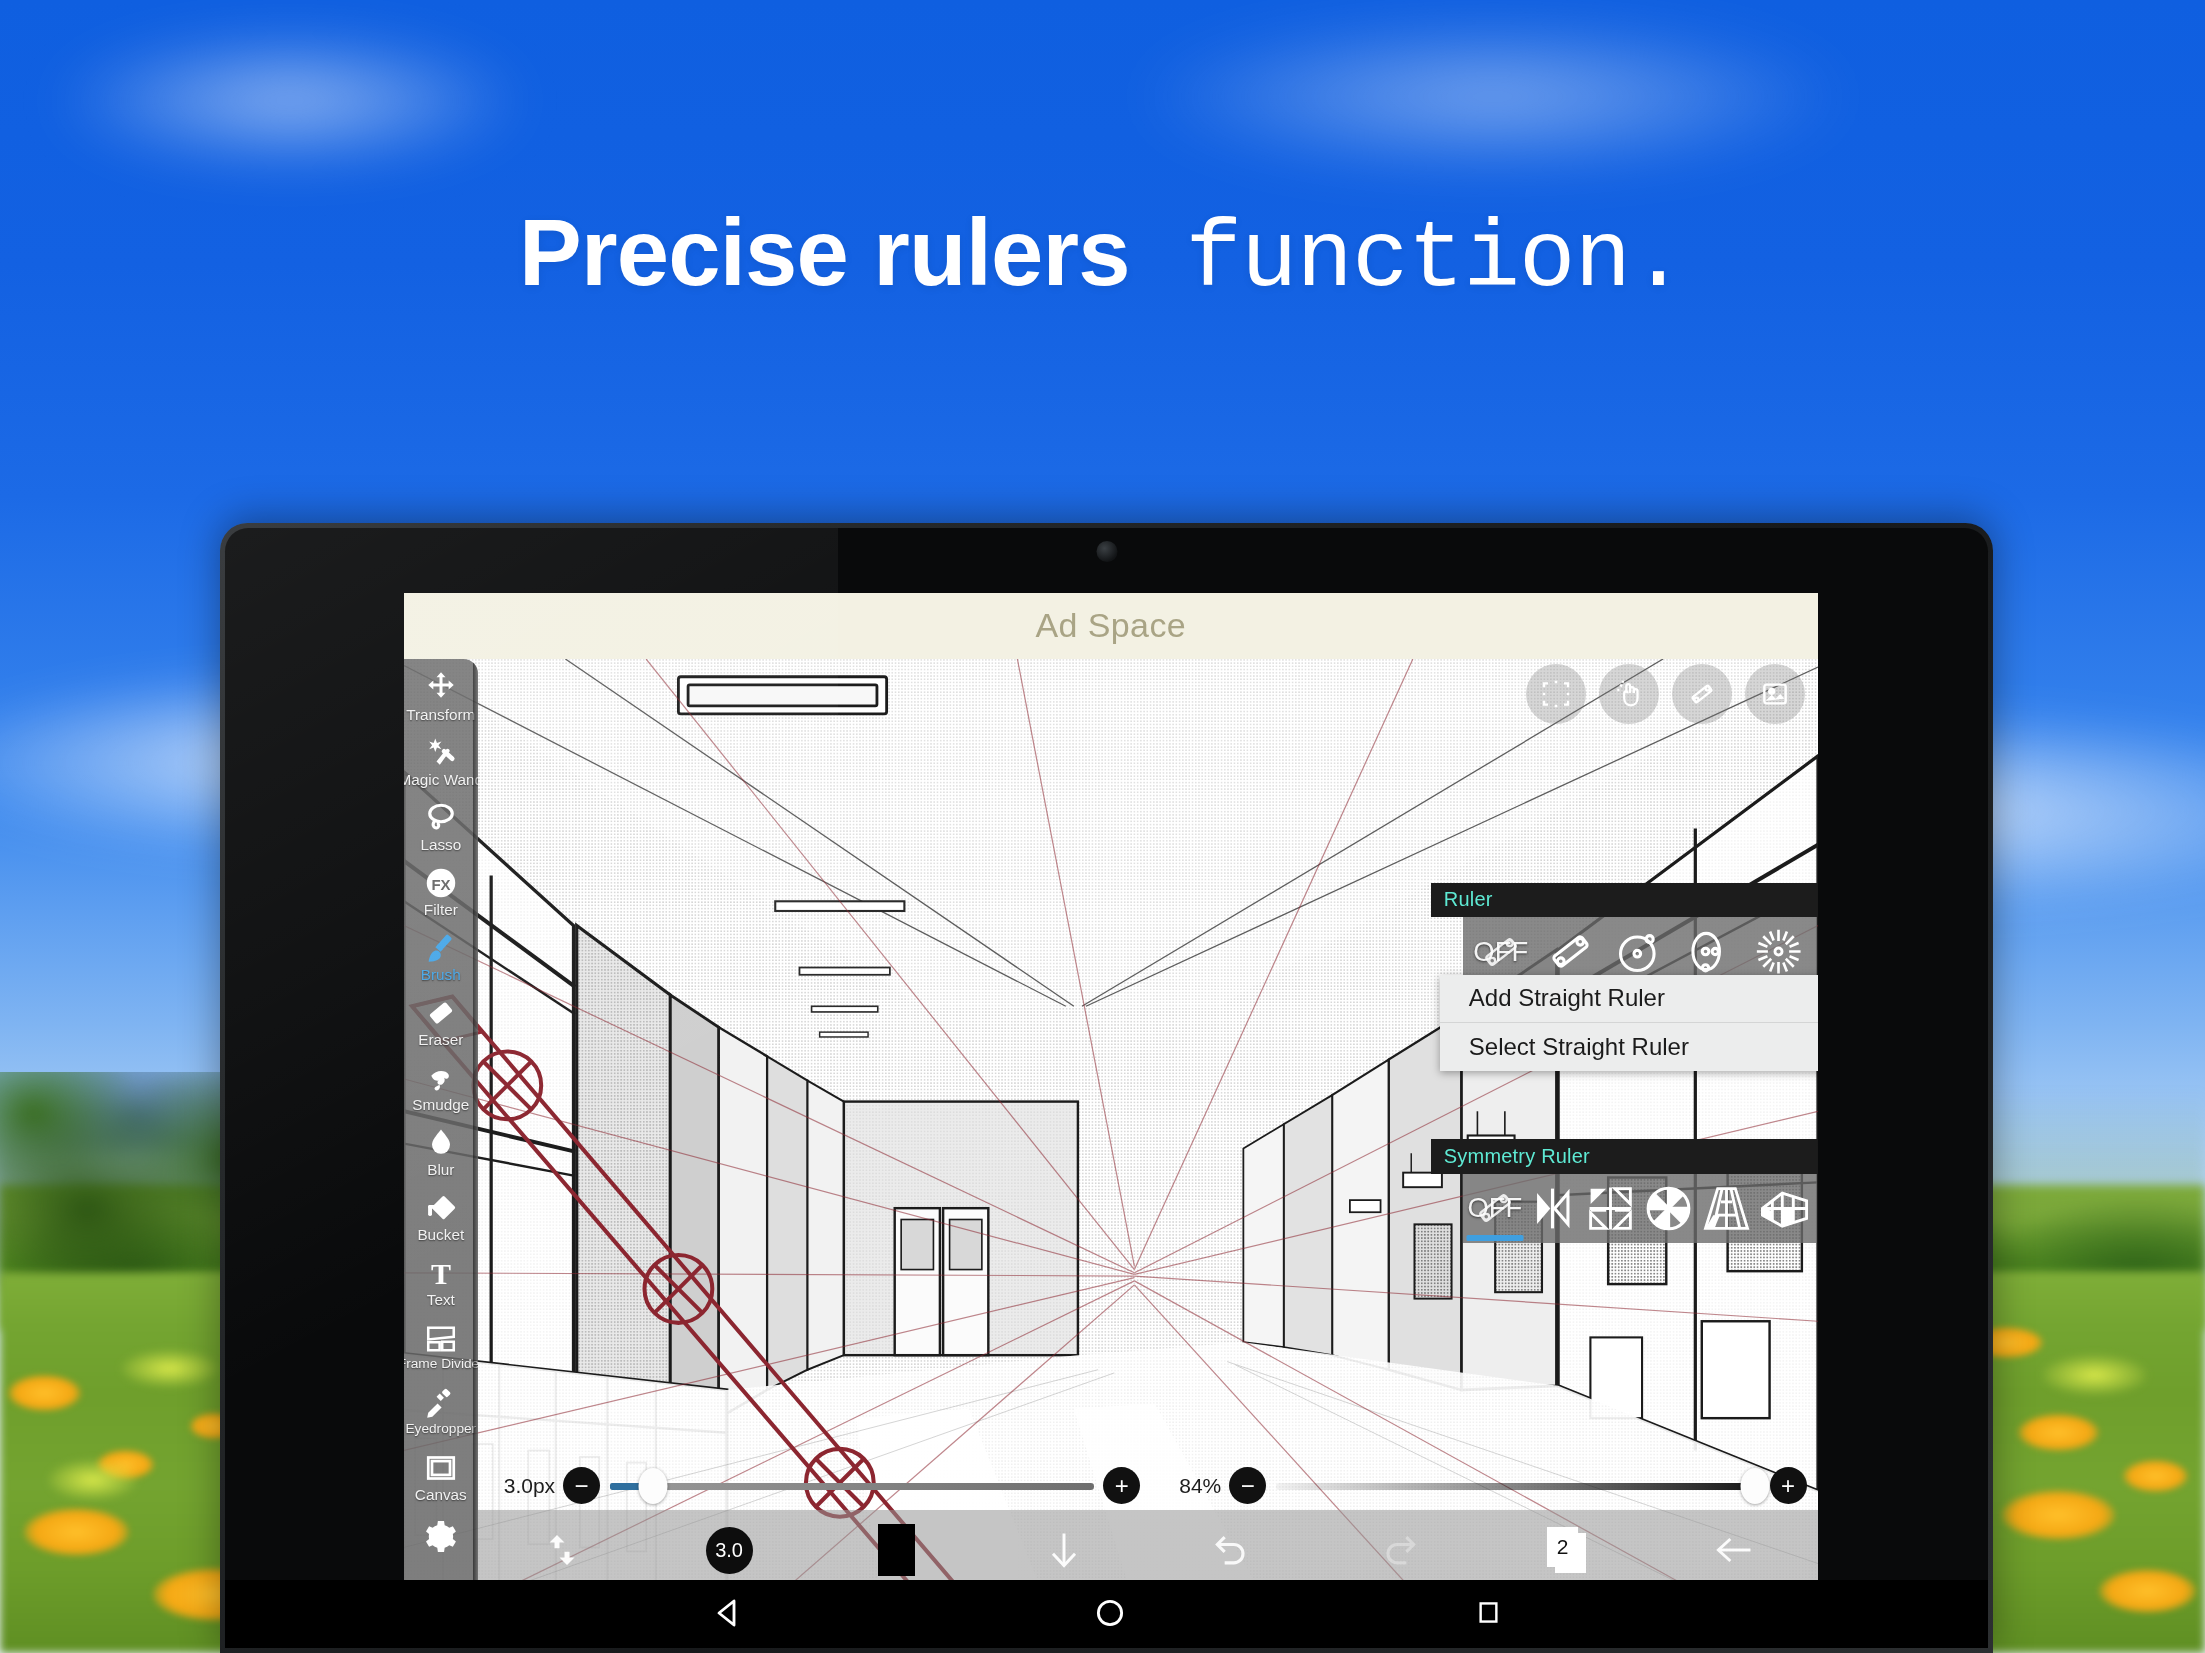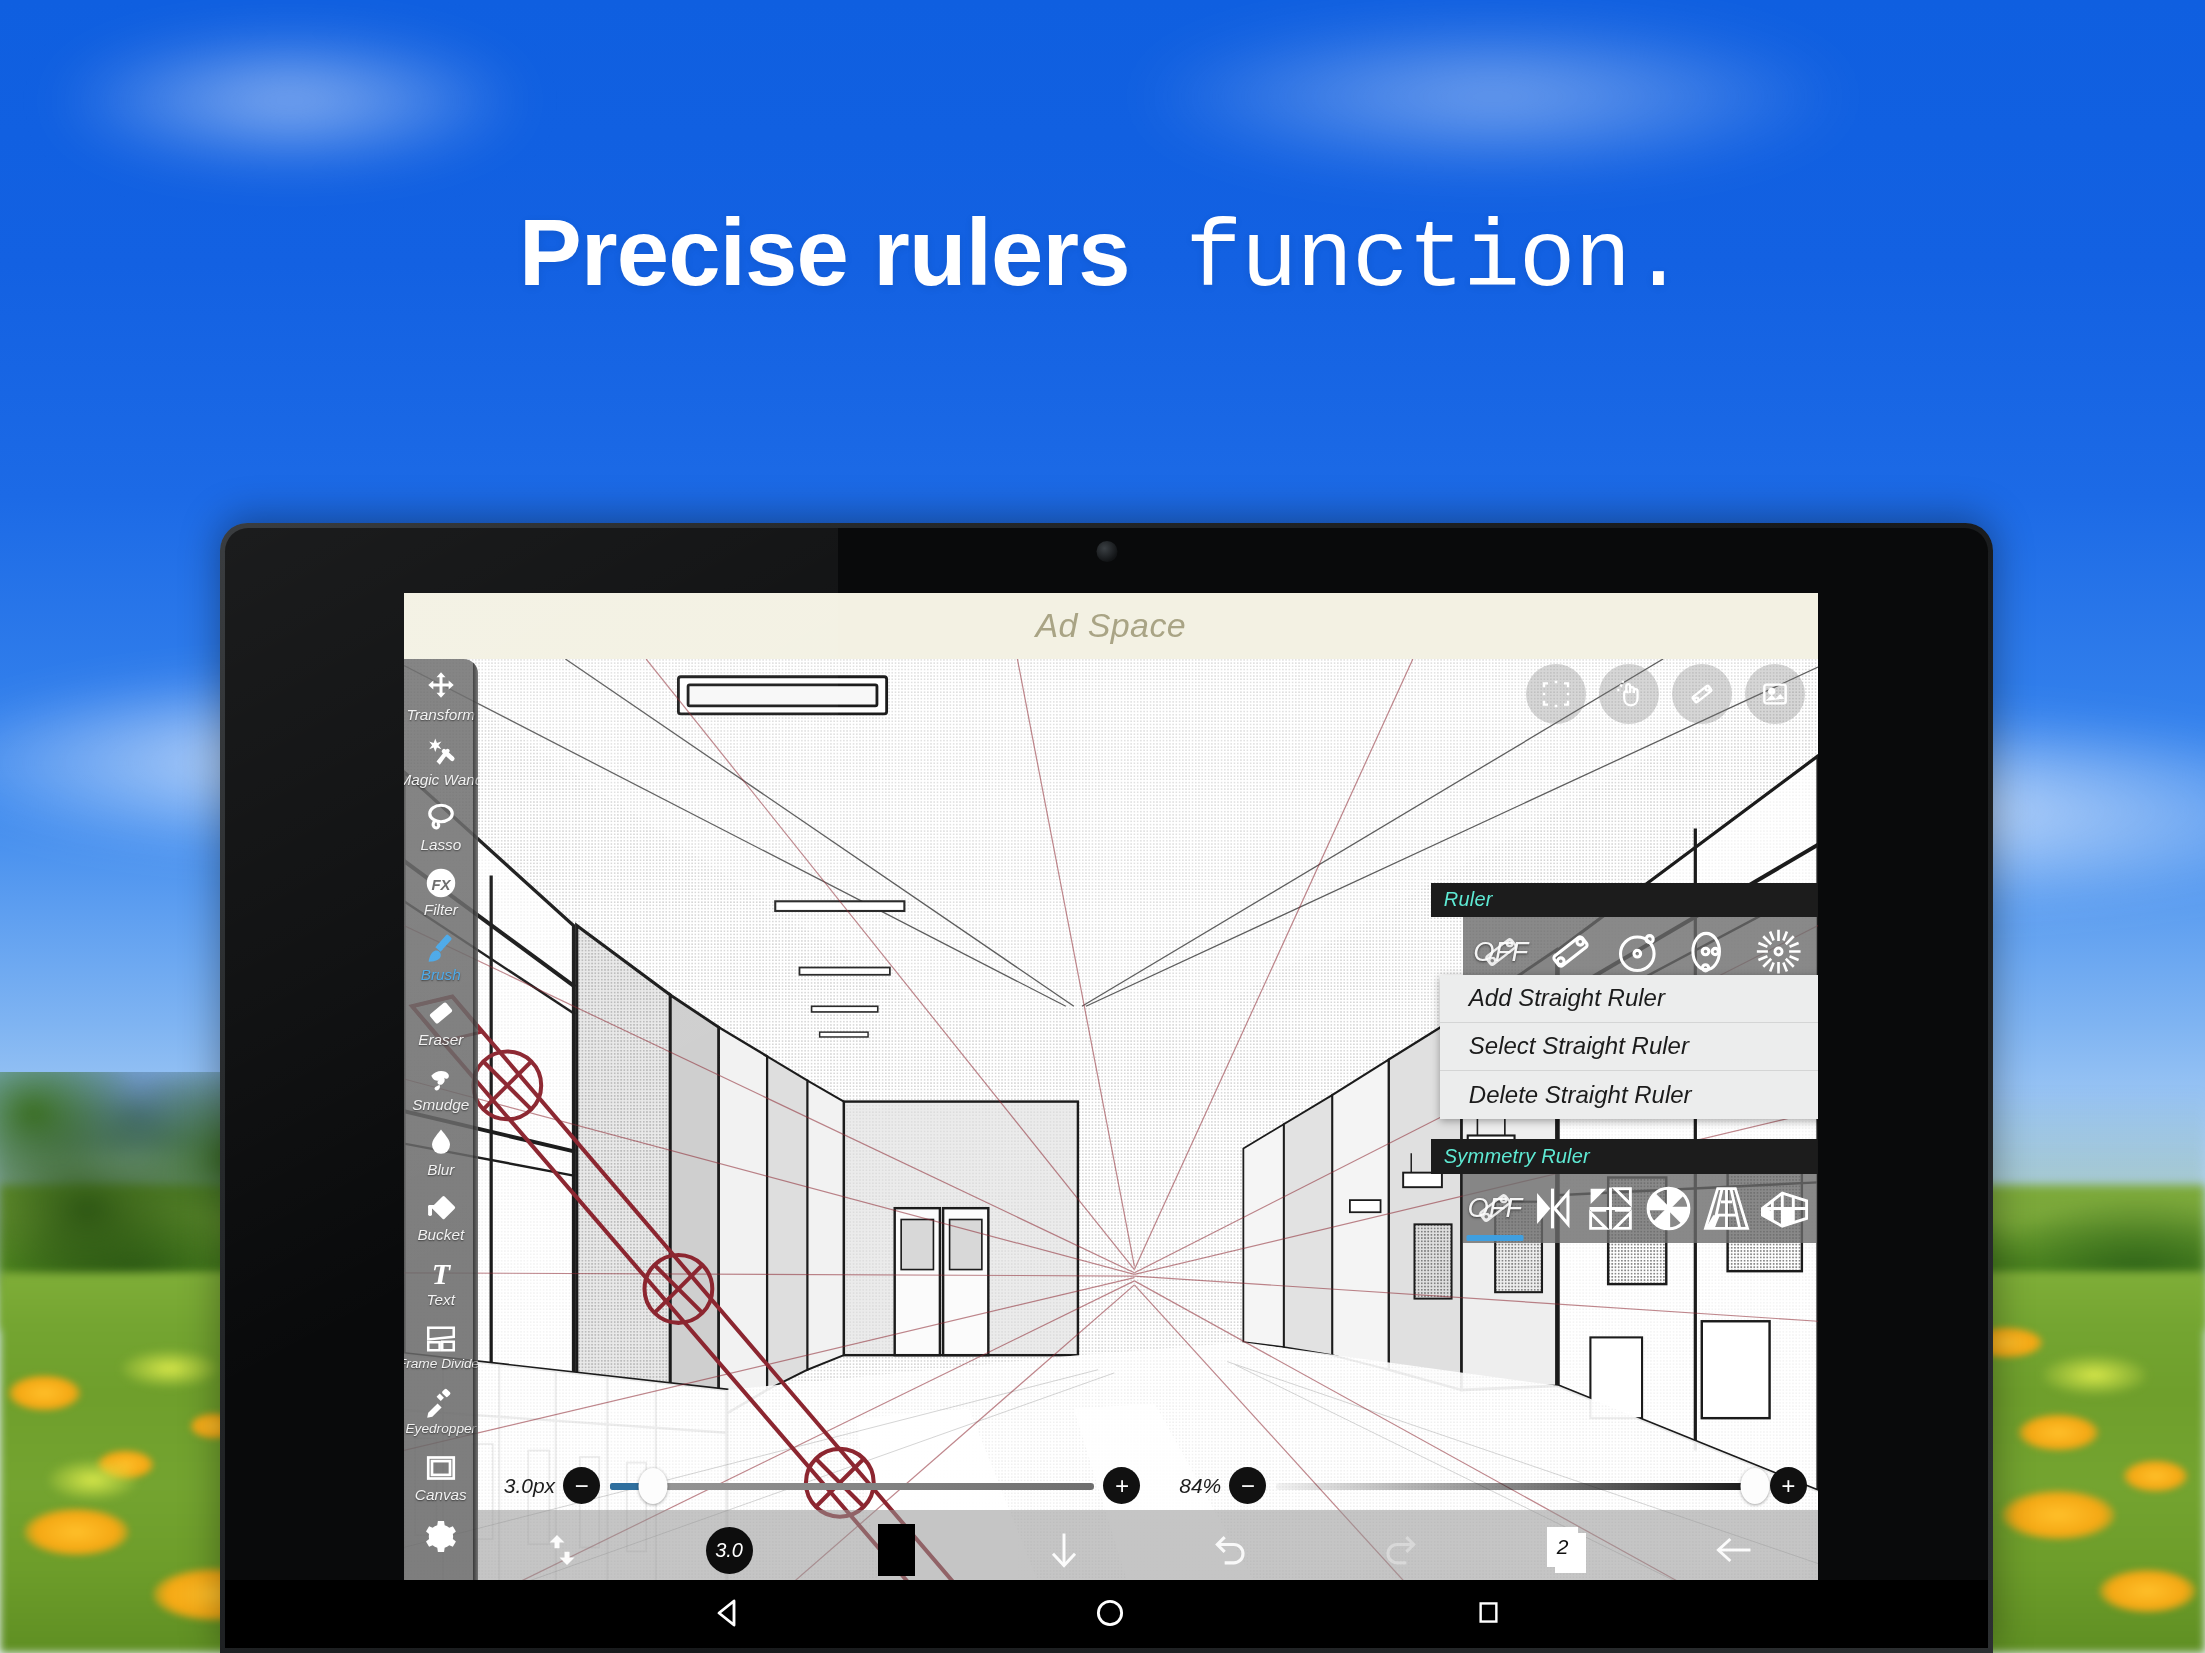--- a/index.html
+++ b/index.html
@@ -122,21 +122,20 @@
     border-radius: 27.4px 27.4px 0 0;
     box-shadow: 0 -4.8px 39px rgba(0,0,0,0.38);
     padding: 4.8px;
   }
   #tablet-inner {
     position: relative;
     width: 100%; height: 100%;
     background: #090a0b;
     border-radius: 23.4px 23.4px 0 0;
     overflow: hidden;
-    font-style: italic;
   }
   .cam {
     position: absolute; left: 50%; transform: translateX(-50%);
     top: 13px; width: 21px; height: 21px; border-radius: 50%;
     background: radial-gradient(circle at 38% 35%, #3b4044 0%, #121416 70%);
   }
   .cam2 {
     position: absolute; left: 308px; top: 1111px;
     width: 16px; height: 16px; border-radius: 50%;
     background: radial-gradient(circle at 40% 35%, #34383c 0%, #111315 70%);
@@ -687,21 +686,20 @@
                   <polygon points="2,12 6.5,13 6.5,17.5 2,15" fill="#ffffff" stroke="none"></polygon>
                   <polygon points="11,12 16,12 16,18.3 11,20" fill="#ffffff" stroke="none"></polygon>
                 </svg>
               </div>
             </div>
           </div>
 
           <div id="rulermenu">
             <div class="mitem">Add Straight Ruler</div>
             <div class="mitem">Select Straight Ruler</div>
-            <div class="mitem">Delete Straight Ruler</div>
           </div>
 
           <div id="sliderbar">
             <div class="sval">3.0px</div>
             <div class="sbtn">−</div>
             <div class="strack">
               <div style="position:absolute;left:0;right:0;top:4.8px;height:7.3px;border-radius:3.2px;background:linear-gradient(to right,#9a9a9a,#6e6e6e);"></div>
               <div class="fill" style="width:9%;top:4.8px;height:7.3px;background:#2f6f9e;"></div>
               <div class="knob" style="left:9%;"></div>
             </div>

